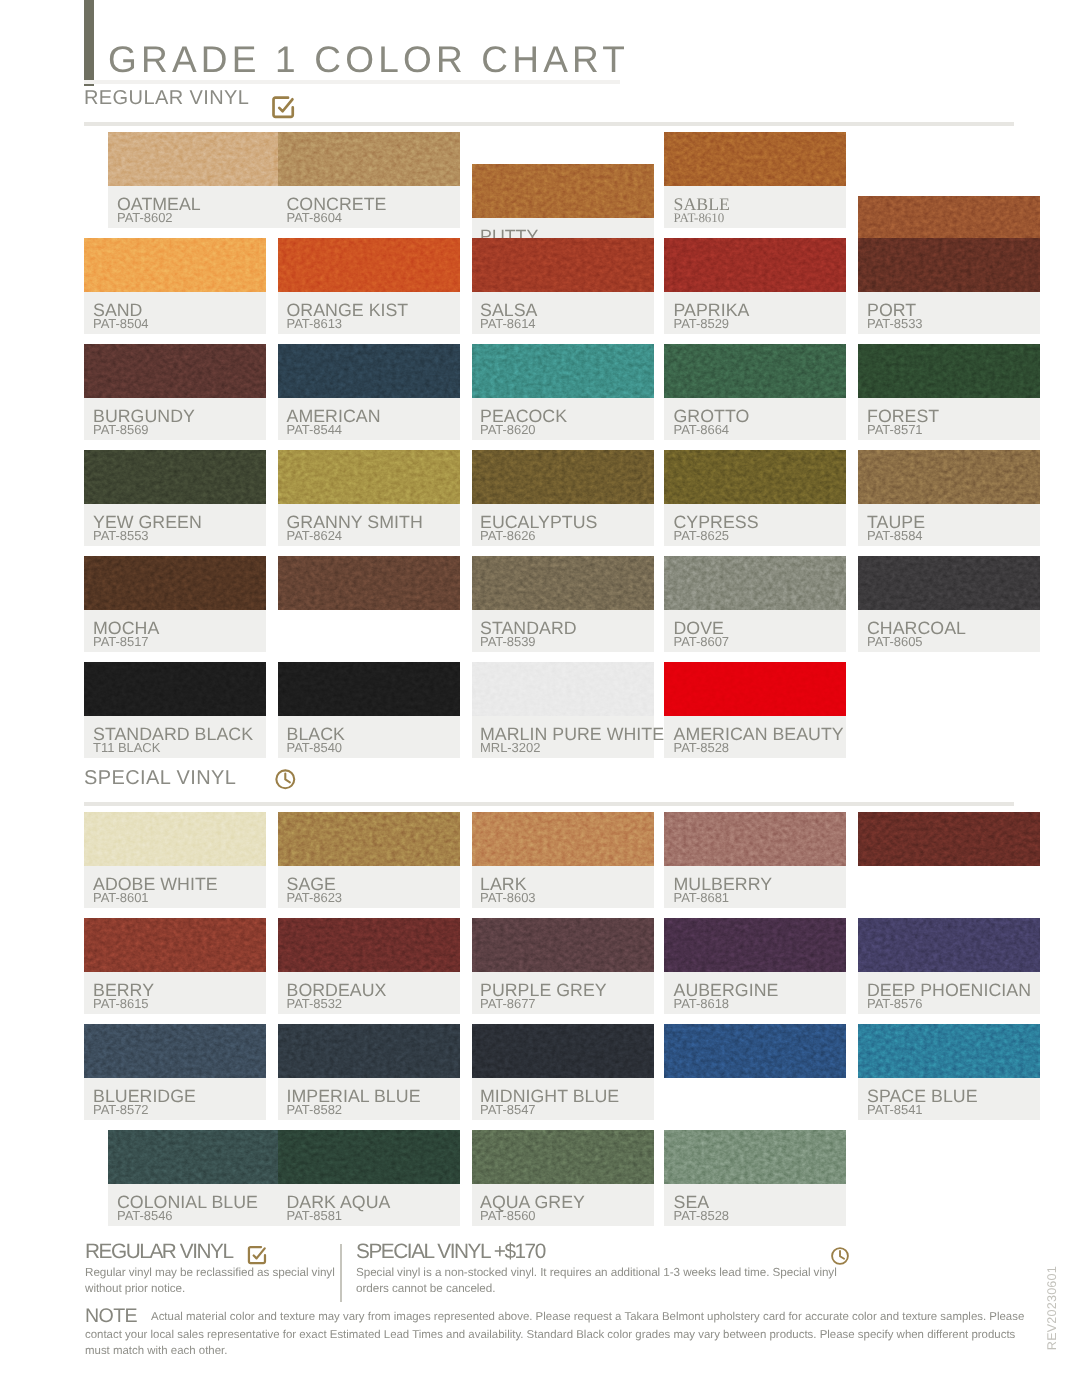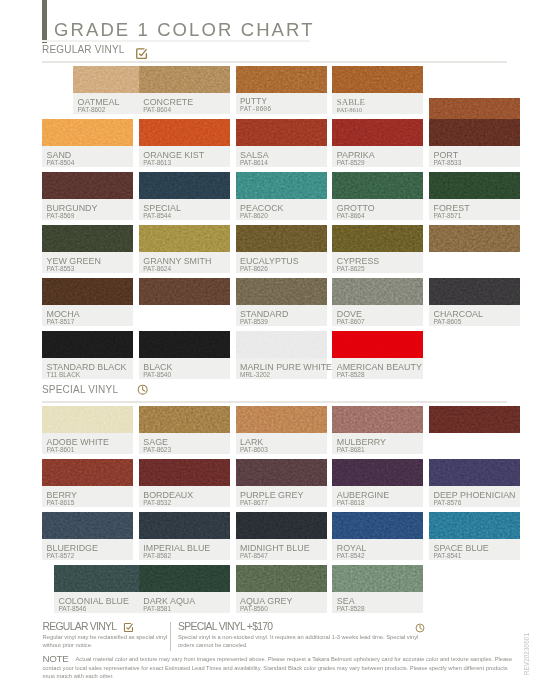--- a/index.html
+++ b/index.html
@@ -43,21 +43,21 @@
   </div>
   <div class="hline"></div>
 
   <div id="body-root">
       <div class="secthead" style="left: 42px; top: 44px;">REGULAR VINYL</div>
       <span class="secticon" style="left: 135px; top: 46.7px;"><svg viewBox="0 0 24 24" width="13.2" height="13.2">
           <path d="M16.4 3.3H4.9a1.7 1.7 0 0 0-1.7 1.7v14.1a1.7 1.7 0 0 0 1.7 1.7h14.1a1.7 1.7 0 0 0 1.7-1.7v-6.9" fill="none" stroke="#9a7f48" stroke-width="2.45" stroke-linecap="round" stroke-linejoin="round"></path>
           <path d="M8.4 12.6 L11.5 15.7 L20.4 4.8" fill="none" stroke="#9a7f48" stroke-width="2.45" stroke-linecap="round" stroke-linejoin="round"></path>
         </svg></span>
       <div class="rowline" style="left: 42px; top: 61px;"></div>
-      <div class="sw" style="left: 45px; top: 66px; padding-left: 28px;">
+      <div class="sw" style="left: 26px; top: 66px; padding-left: 28px;">
         <div class="chip" style="background: rgb(210, 173, 130);">
           <svg class="tex" width="91" height="27" preserveAspectRatio="none">
             <defs>
               <filter id="t1" x="0" y="0" width="100%" height="100%" color-interpolation-filters="sRGB">
                 <feTurbulence type="fractalNoise" baseFrequency="0.42 0.5" numOctaves="4" seed="48" result="n"></feTurbulence>
                 <feColorMatrix in="n" type="saturate" values="0" result="g"></feColorMatrix>
                 <feComponentTransfer in="g">
                   <feFuncA type="linear" slope="0" intercept="1"></feFuncA>
                 </feComponentTransfer>
               </filter>
@@ -83,21 +83,21 @@
               </filter>
             </defs>
             <rect width="91" height="27" filter="url(#t2)"></rect>
           </svg>
         </div>
         <div class="lbl">
           <div class="nm">CONCRETE</div>
           <div class="cd">PAT-8604</div>
         </div>
       </div>
-      <div class="sw" style="left: 235.5px; top: 66px; font-family: Liberation Mono, monospace;">
+      <div class="sw" style="left: 235.5px; top: 82px;">
         <div class="chip" style="background: rgb(172, 108, 52);">
           <svg class="tex" width="91" height="27" preserveAspectRatio="none">
             <defs>
               <filter id="t3" x="0" y="0" width="100%" height="100%" color-interpolation-filters="sRGB">
                 <feTurbulence type="fractalNoise" baseFrequency="0.42 0.5" numOctaves="4" seed="122" result="n"></feTurbulence>
                 <feColorMatrix in="n" type="saturate" values="0" result="g"></feColorMatrix>
                 <feComponentTransfer in="g">
                   <feFuncA type="linear" slope="0" intercept="1"></feFuncA>
                 </feComponentTransfer>
               </filter>
@@ -279,21 +279,21 @@
                 <feColorMatrix in="n" type="saturate" values="0" result="g"></feColorMatrix>
                 <feComponentTransfer in="g">
                   <feFuncA type="linear" slope="0" intercept="1"></feFuncA>
                 </feComponentTransfer>
               </filter>
             </defs>
             <rect width="91" height="27" filter="url(#t22)"></rect>
           </svg>
         </div>
         <div class="lbl">
-          <div class="nm">SPECIAL</div>
+          <div class="nm">AMERICAN</div>
           <div class="cd">PAT-8544</div>
         </div>
       </div>
       <div class="sw" style="left: 235.5px; top: 172.1px;">
         <div class="chip" style="background: rgb(62, 144, 137);">
           <svg class="tex" width="91" height="27" preserveAspectRatio="none">
             <defs>
               <filter id="t23" x="0" y="0" width="100%" height="100%" color-interpolation-filters="sRGB">
                 <feTurbulence type="fractalNoise" baseFrequency="0.42 0.5" numOctaves="4" seed="862" result="n"></feTurbulence>
                 <feColorMatrix in="n" type="saturate" values="0" result="g"></feColorMatrix>
@@ -437,20 +437,24 @@
               <filter id="t35" x="0" y="0" width="100%" height="100%" color-interpolation-filters="sRGB">
                 <feTurbulence type="fractalNoise" baseFrequency="0.42 0.5" numOctaves="4" seed="1306" result="n"></feTurbulence>
                 <feColorMatrix in="n" type="saturate" values="0" result="g"></feColorMatrix>
                 <feComponentTransfer in="g">
                   <feFuncA type="linear" slope="0" intercept="1"></feFuncA>
                 </feComponentTransfer>
               </filter>
             </defs>
             <rect width="91" height="27" filter="url(#t35)"></rect>
           </svg>
+        </div>
+        <div class="lbl">
+          <div class="nm">TAUPE</div>
+          <div class="cd">PAT-8584</div>
         </div>
       </div>
       <div class="sw" style="left: 42px; top: 278.2px;">
         <div class="chip" style="background: rgb(84, 54, 35);">
           <svg class="tex" width="91" height="27" preserveAspectRatio="none">
             <defs>
               <filter id="t41" x="0" y="0" width="100%" height="100%" color-interpolation-filters="sRGB">
                 <feTurbulence type="fractalNoise" baseFrequency="0.42 0.5" numOctaves="4" seed="1528" result="n"></feTurbulence>
                 <feColorMatrix in="n" type="saturate" values="0" result="g"></feColorMatrix>
                 <feComponentTransfer in="g">
@@ -891,24 +895,20 @@
               <filter id="t124" x="0" y="0" width="100%" height="100%" color-interpolation-filters="sRGB">
                 <feTurbulence type="fractalNoise" baseFrequency="0.42 0.5" numOctaves="4" seed="4599" result="n"></feTurbulence>
                 <feColorMatrix in="n" type="saturate" values="0" result="g"></feColorMatrix>
                 <feComponentTransfer in="g">
                   <feFuncA type="linear" slope="0" intercept="1"></feFuncA>
                 </feComponentTransfer>
               </filter>
             </defs>
             <rect width="91" height="27" filter="url(#t124)"></rect>
           </svg>
-        </div>
-        <div class="lbl">
-          <div class="nm">ROYAL</div>
-          <div class="cd">PAT-8542</div>
         </div>
       </div>
       <div class="sw" style="left: 429px; top: 512.4px;">
         <div class="chip" style="background: rgb(44, 126, 156);">
           <svg class="tex" width="91" height="27" preserveAspectRatio="none">
             <defs>
               <filter id="t125" x="0" y="0" width="100%" height="100%" color-interpolation-filters="sRGB">
                 <feTurbulence type="fractalNoise" baseFrequency="0.42 0.5" numOctaves="4" seed="4636" result="n"></feTurbulence>
                 <feColorMatrix in="n" type="saturate" values="0" result="g"></feColorMatrix>
                 <feComponentTransfer in="g">

